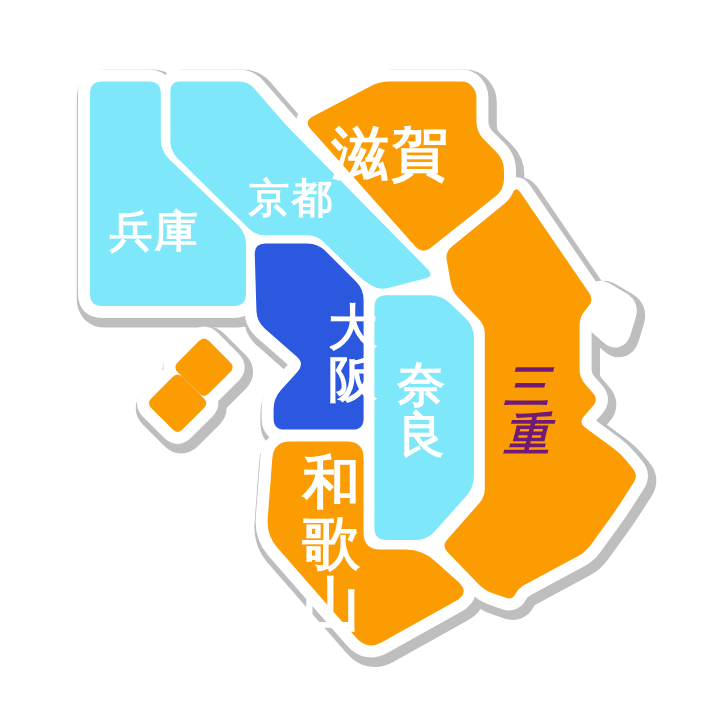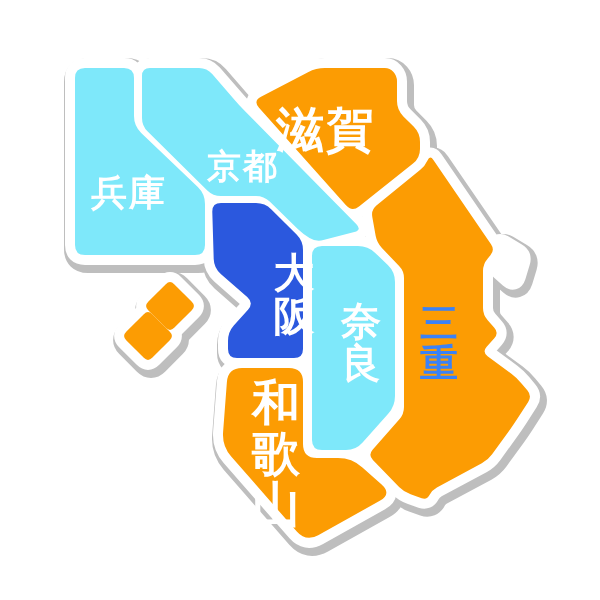--- a/index.html
+++ b/index.html
@@ -69,17 +69,17 @@
         <path d="M226.9 382.0 Q 228 368 242.0 368.0 L289.0 368.0 Q 303 368 303.0 382.0 L303.0 444.0 Q 303 458 317.0 458.0 L338.0 458.0 Q 352 458 362.4 467.4 L381.6 484.6 Q 392 494 379.8 500.8 L318.2 535.2 Q 306 542 296.8 531.5 L231.2 456.5 Q 222 446 223.1 432.0 Z" fill="#FC9C03"></path>
         <path d="M165.8 284.2 Q 170 280 174.2 284.2 L191.8 301.8 Q 196 306 191.8 310.2 L174.2 327.8 Q 170 332 165.8 327.8 L148.2 310.2 Q 144 306 148.2 301.8 Z" fill="#FC9C03"></path>
         <path d="M143.8 314.2 Q 148 310 152.2 314.2 L169.8 331.8 Q 174 336 169.8 340.2 L152.2 357.8 Q 148 362 143.8 357.8 L126.2 340.2 Q 122 336 126.2 331.8 Z" fill="#FC9C03"></path>
       </g>
   </svg>
   <div id="labels">
       <div class="region-label horizontal" style="font-size: 36px; left: 129px; top: 193px; color: rgb(255, 255, 255);">兵庫</div>
       <div class="region-label horizontal" style="font-size: 34px; left: 243px; top: 166px; color: rgb(255, 255, 255);">京都</div>
       <div class="region-label horizontal" style="font-size: 48px; left: 326px; top: 130px; color: rgb(255, 255, 255);">滋賀</div>
       <div class="region-label vertical" style="font-size: 41px; left: 282px; top: 252px; color: rgb(255, 255, 255); margin-left: 12px;">大阪</div>
-      <div class="region-label vertical" style="font-size: 40px; left: 351px; top: 300px; color: rgb(255, 255, 255); margin-left: 10px;">奈良</div>
-      <div class="region-label vertical" style="font-size: 38px; left: 439px; top: 303px; color: #3b82f6;">三重</div>
+      <div class="region-label vertical" style="font-size: 40px; left: 351px; top: 300px; color: rgb(255, 255, 255);">奈良</div>
+      <div class="region-label vertical" style="font-size: 38px; left: 439px; top: 303px; color: #701a75; font-style: italic;">三重</div>
       <div class="region-label vertical" style="font-size: 48px; left: 276px; top: 378px; color: rgb(255, 255, 255);">和歌山</div>
     </div>
 </div>
 
 </body></html>

